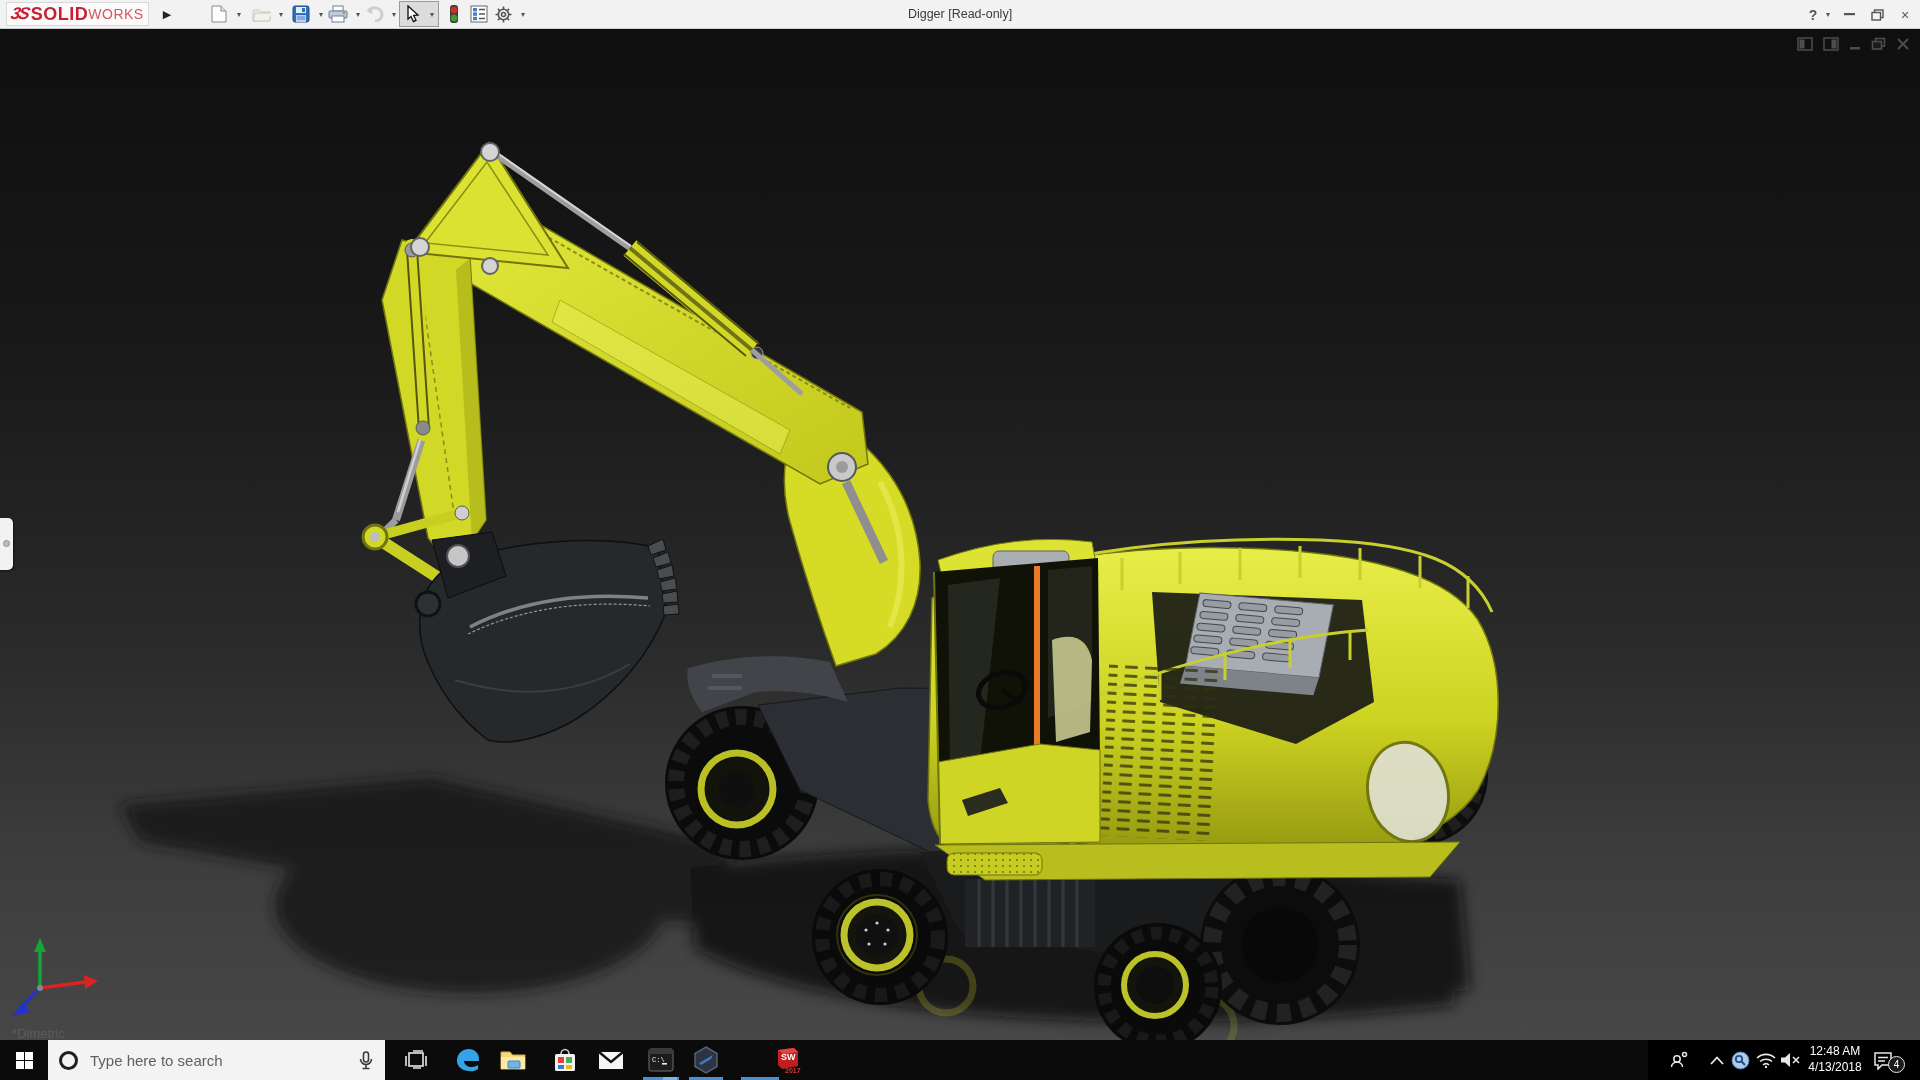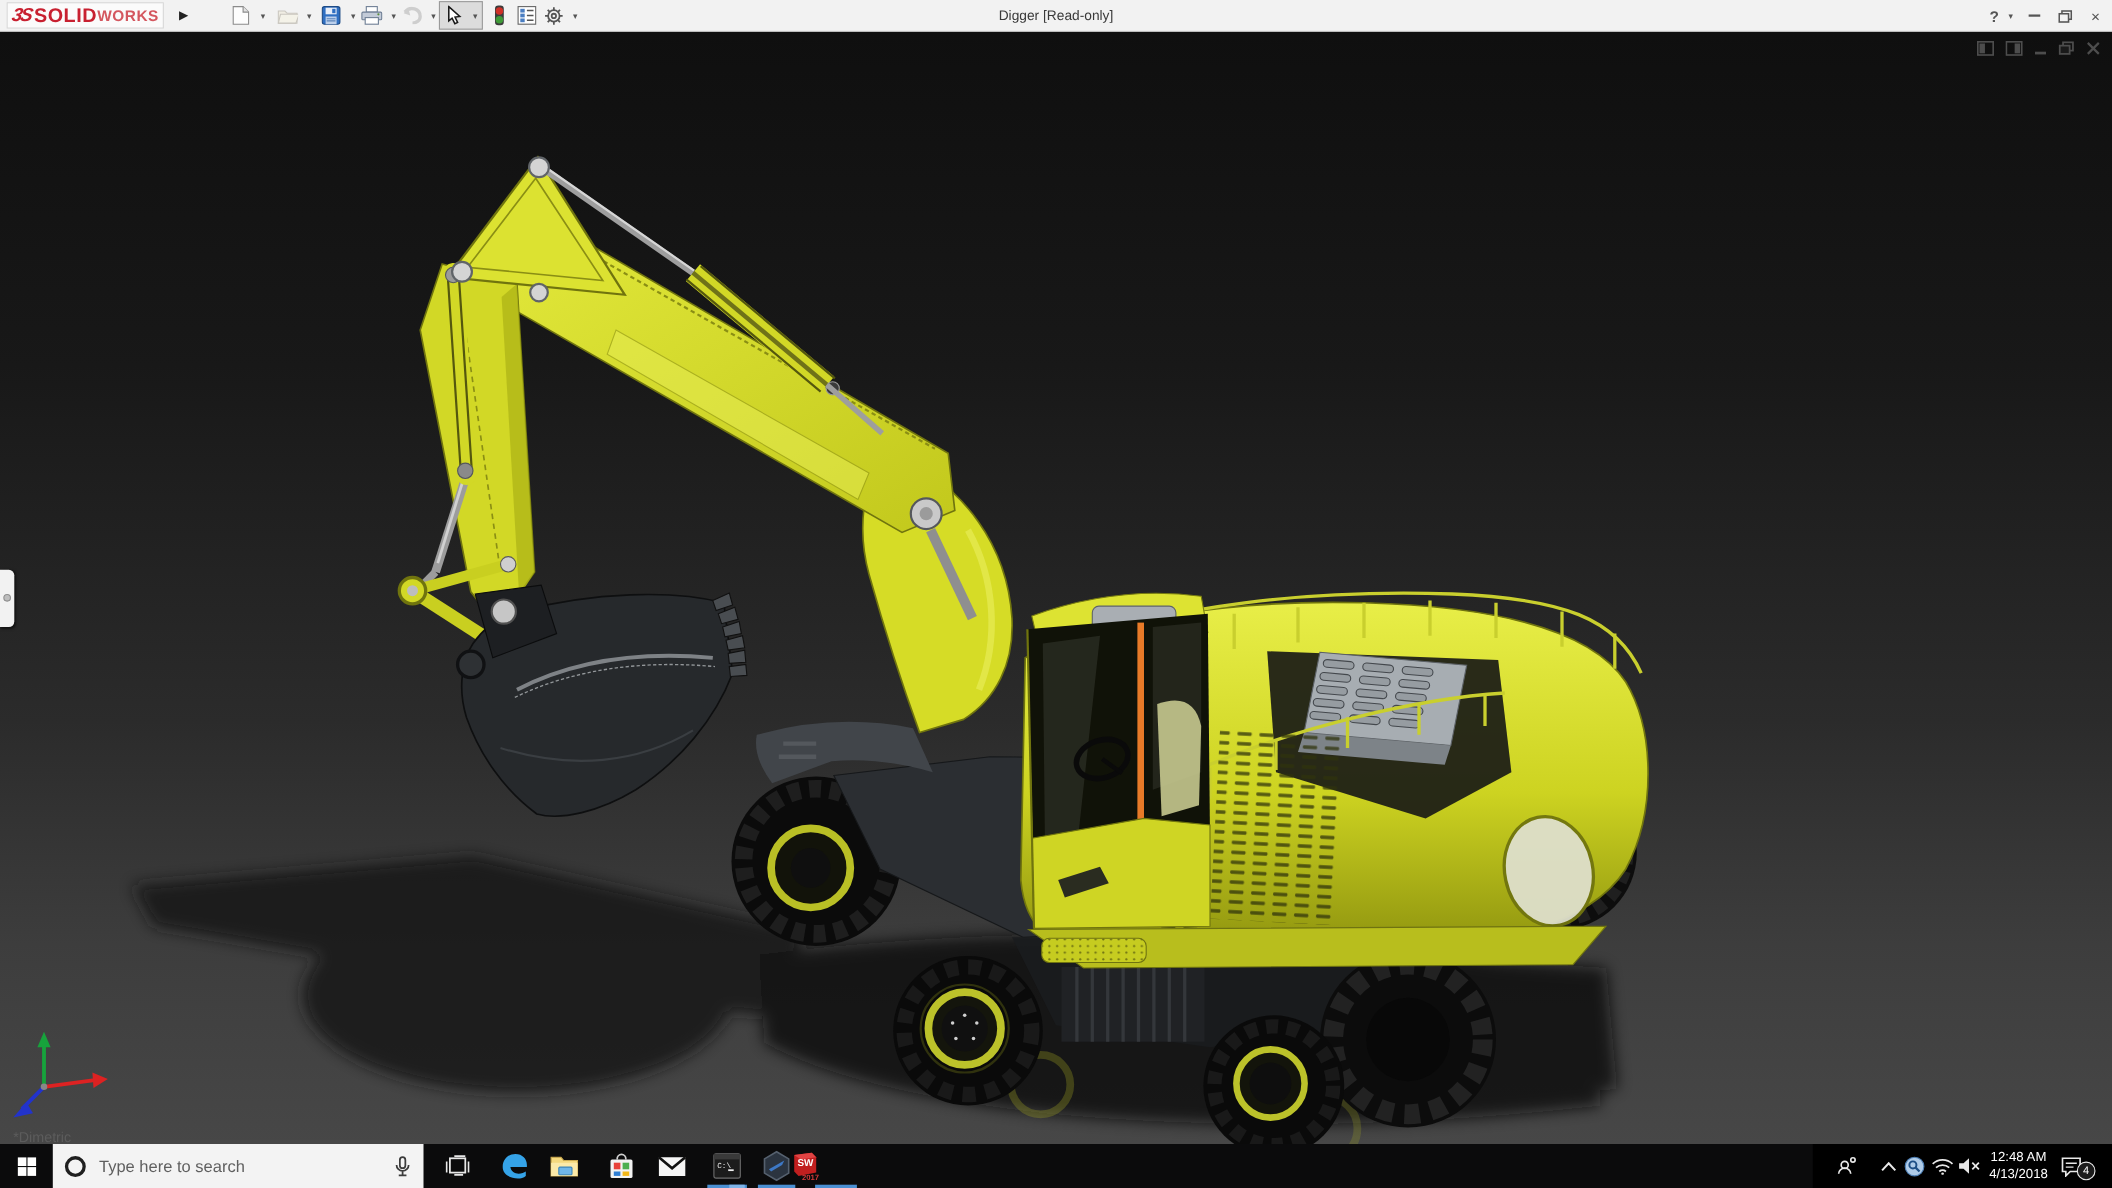--- a/index.html
+++ b/index.html
@@ -5,21 +5,21 @@
   html,body{margin:0;padding:0;width:1920px;height:1080px;overflow:hidden;
     font-family:"Liberation Sans",sans-serif;background:#000;}
   *{box-sizing:border-box;}
   
   .titlebar{position:absolute;left:0;top:0;width:1920px;height:29px;background:#f2f2f2;
     border-bottom:1px solid #cfcfcf;}
   .brand{position:absolute;left:6px;top:2px;height:24px;display:flex;align-items:center;
     padding:0 4px;border:1px solid #d8d8d8;background:#fbfbfb;}
   .brand .mark{font-style:italic;font-weight:bold;font-size:17px;color:#c82030;letter-spacing:-2px;margin-right:3px;transform:skewX(-12deg);}
   .brand .solid{font-weight:bold;font-size:18px;color:#c82030;letter-spacing:.5px;}
-  .brand .works{font-weight:bold;font-size:14px;color:#d4575f;letter-spacing:.5px;}
+  .brand .works{font-weight:normal;font-size:14px;color:#d4575f;letter-spacing:.5px;}
   .flyout-arrow{position:absolute;left:160px;top:5px;width:14px;height:18px;color:#222;font-size:11px;line-height:18px;text-align:center;}
   .tb-ico{position:absolute;top:3px;width:22px;height:22px;display:flex;align-items:center;justify-content:center;}
   .tb-drop{position:absolute;top:10px;width:10px;height:10px;font-size:8px;color:#555;text-align:center;line-height:10px;}
   .tb-sel{position:absolute;left:399px;top:1px;width:40px;height:26px;background:#dcdcdc;border:1px solid #9a9a9a;}
   .win-title{position:absolute;left:0;right:0;top:7px;text-align:center;font-size:12.5px;color:#3a3a3a;}
   .wc{position:absolute;top:0;height:29px;display:flex;align-items:center;justify-content:center;color:#555;}
   
   .viewport{position:absolute;left:0;top:29px;width:1920px;height:1011px;
     background:linear-gradient(180deg,#0f0f0f 0%,#181818 30%,#2b2b2b 62%,#3d3d3d 82%,#474747 100%);}
   .viewport svg.scene{position:absolute;left:0;top:0;}
@@ -455,21 +455,21 @@
         <text x="4" y="14" font-family="Liberation Mono, monospace" font-size="7" fill="#efefef">C:\</text>
         <rect x="14" y="15" width="5" height="1.6" fill="#efefef"></rect>
       </svg>
   </div>
   <div class="tb-app" style="left:691px">
     <svg width="26" height="28" viewBox="0 0 26 28">
         <path d="M13,1 L24,7.5 V20.5 L13,27 L2,20.5 V7.5 Z" fill="#2b3440" stroke="#55606e" stroke-width="1.5"></path>
         <path d="M6,17 L20,9 L18,13 L8,19 Z" fill="#3f7fd4" opacity=".9"></path>
       </svg>
   </div>
-  <div class="tb-app" style="left:716px">
+  <div class="tb-app" style="left:772px">
     <svg width="30" height="30" viewBox="0 0 30 30">
       <path d="M6,5 L22,3 L26,7 L26,21 L10,24 L6,20 Z" fill="#c11f1f"></path>
       <path d="M6,5 L22,3 L26,7 L12,9 Z" fill="#e04343"></path>
       <text x="9" y="15" font-size="9" font-weight="bold" fill="#fff">SW</text>
       <text x="13" y="28" font-size="7" font-weight="bold" fill="#d23a3a">2017</text>
     </svg>
   </div>
   <div class="underline" style="left:643px;width:36px"></div>
   <div class="underline" style="left:663px;width:14px;background:#7fb4e8;height:3px"></div>
   <div class="underline" style="left:689px;width:34px"></div>

